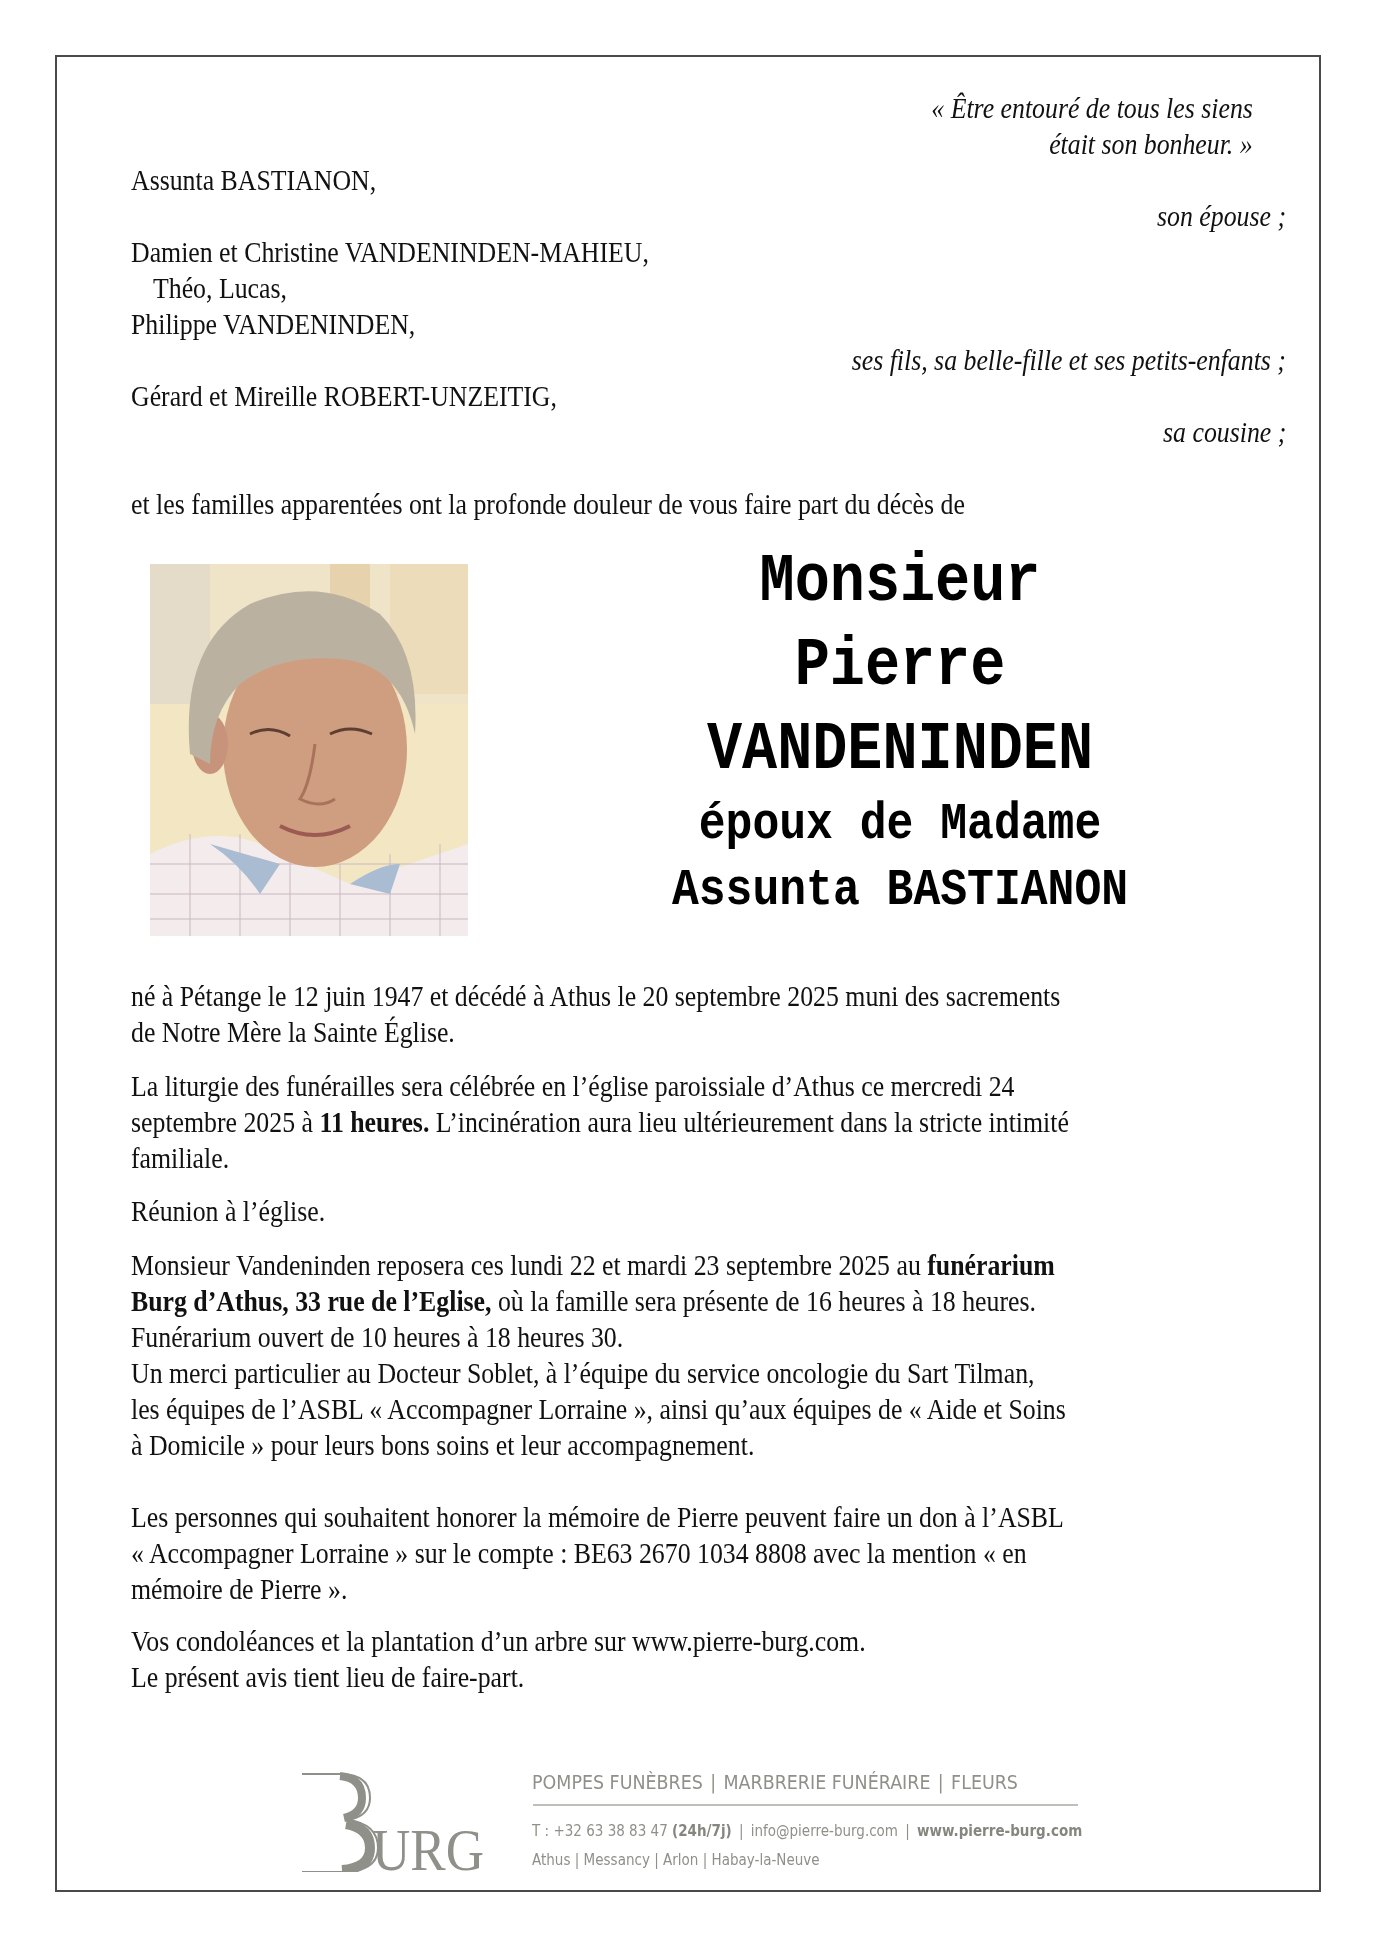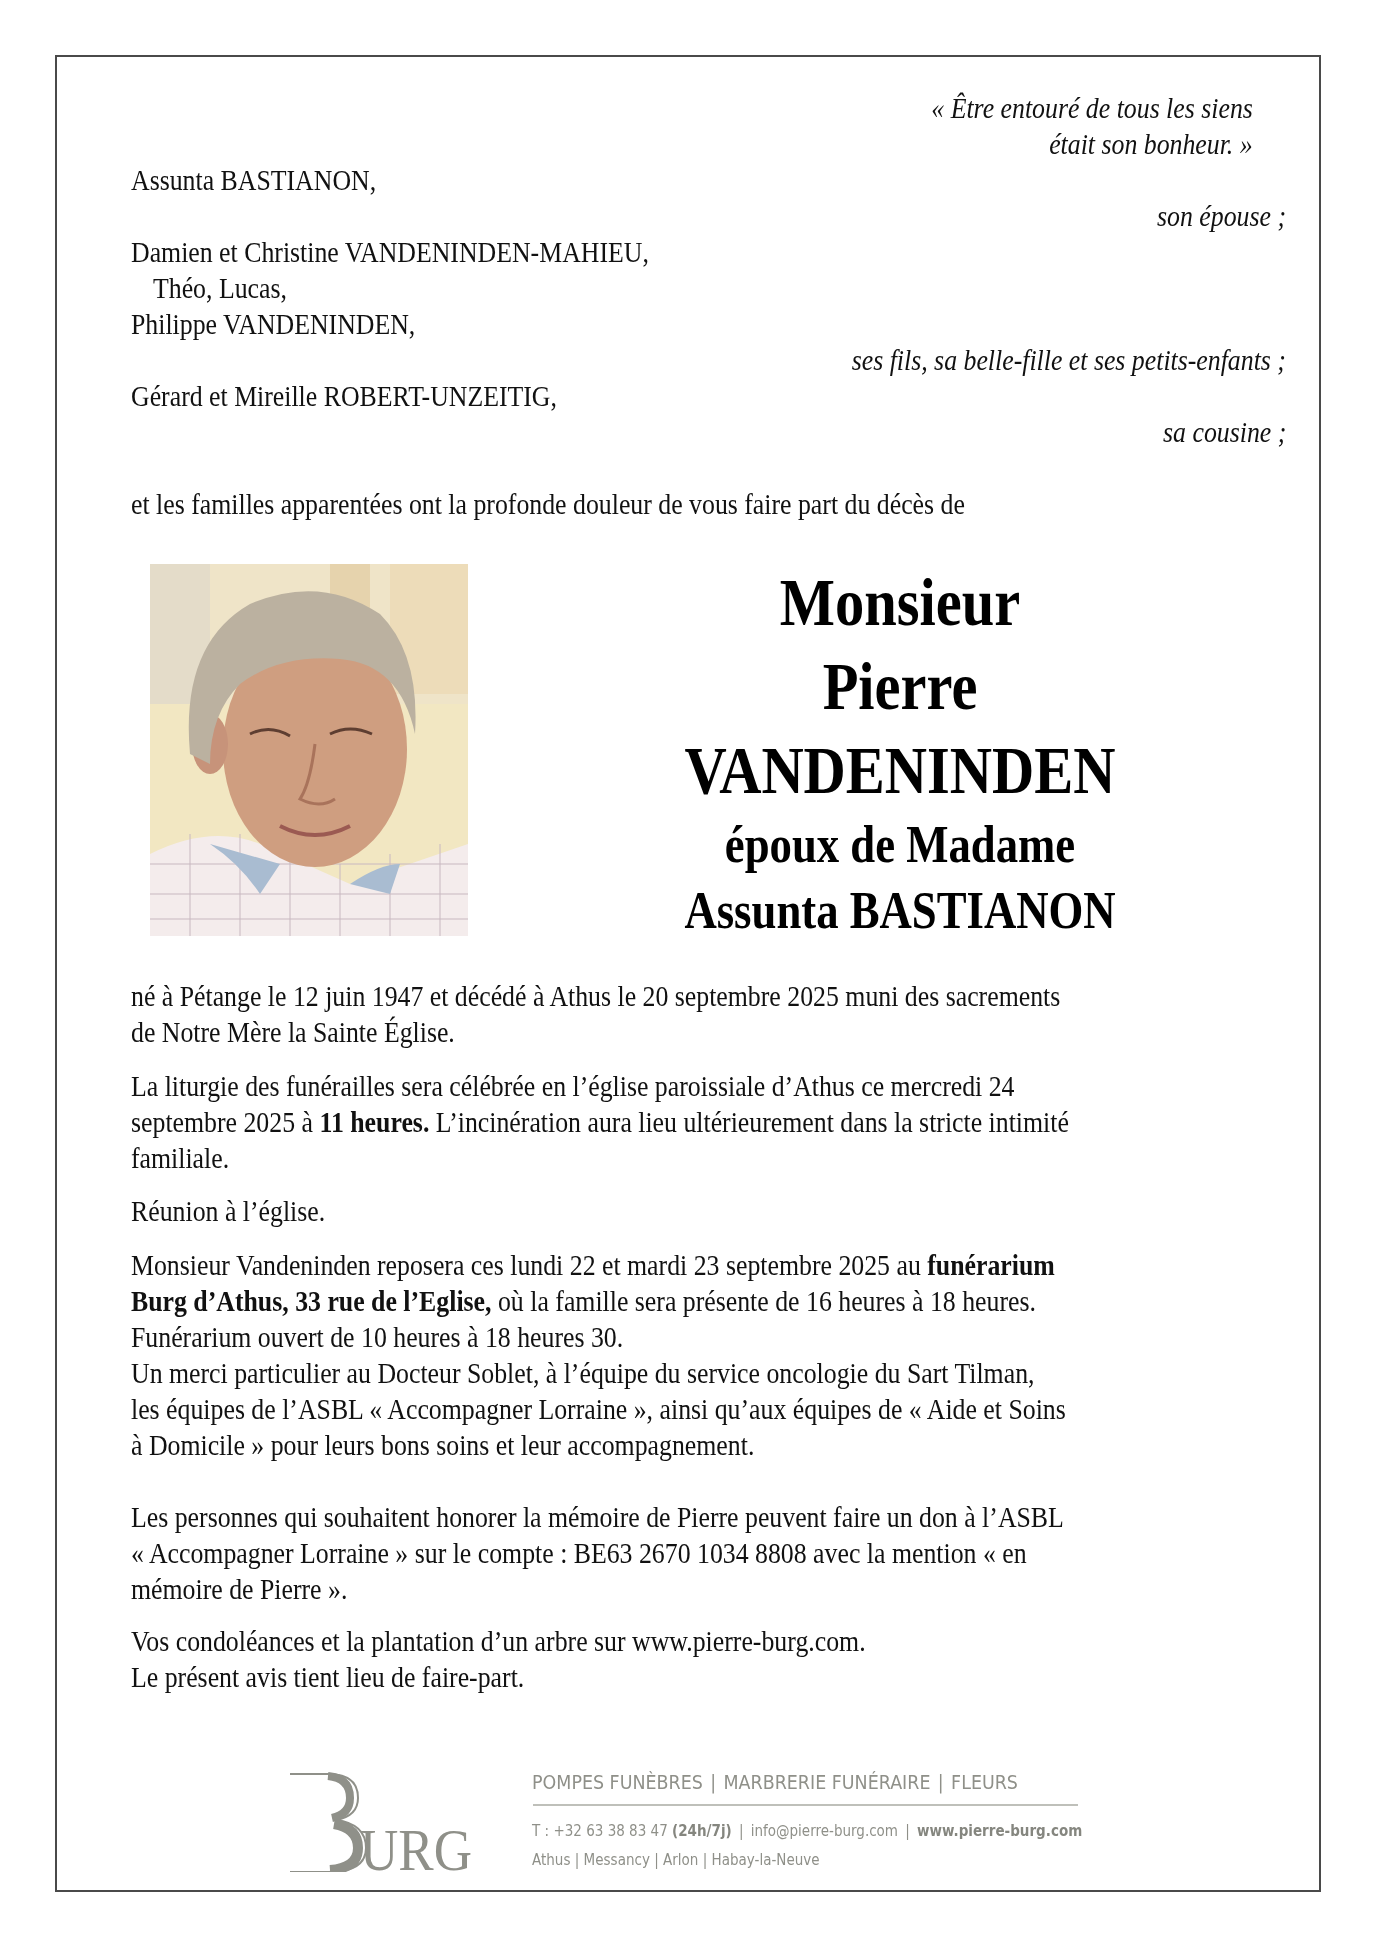--- a/index.html
+++ b/index.html
@@ -65,21 +65,21 @@
       color: #000;
     }
     .name-line {
       display: block;
       white-space: nowrap;
       transform: scaleX(0.86);
       transform-origin: center top;
     }
     .footer-logo {
       position: absolute;
-      left: 288px;
+      left: 300px;
       top: 1772px;
       width: 190px;
       height: 100px;
     }
     .footer-text {
       position: absolute;
       left: 532px;
       font-family: "DejaVu Sans", sans-serif;
       color: #8f9089;
       white-space: nowrap;
@@ -137,21 +137,21 @@
 
     <path d="M100 170 Q120 160 140 172" stroke="#5e3e31" stroke-width="3" fill="none"></path>
     <path d="M180 170 Q200 160 222 170" stroke="#5e3e31" stroke-width="3" fill="none"></path>
 
     <path d="M165 180 Q160 220 150 235 Q170 245 185 235" stroke="#a9735b" stroke-width="3" fill="none"></path>
 
     <path d="M130 262 Q165 280 200 262" stroke="#9b5a52" stroke-width="4" fill="none"></path>
   </svg>
 </div>
 
-<div class="name-block" style="top:560px;">
+<div class="name-block" style="top:540px;font-family:Liberation Mono, monospace;">
   <span class="name-line" style="font-size:68px; line-height:84px;">Monsieur</span>
   <span class="name-line" style="font-size:68px; line-height:84px;">Pierre</span>
   <span class="name-line" style="font-size:68px; line-height:84px;">VANDENINDEN</span>
   <span class="name-line" style="font-size:52px; line-height:66px;">époux de Madame</span>
   <span class="name-line" style="font-size:52px; line-height:66px;">Assunta BASTIANON</span>
 </div>
 
 <div class="para" style="top:978px;">
   <div>né à Pétange le 12 juin 1947 et décédé à Athus le 20 septembre 2025 muni des sacrements</div>
   <div>de Notre Mère la Sainte Église.</div>

